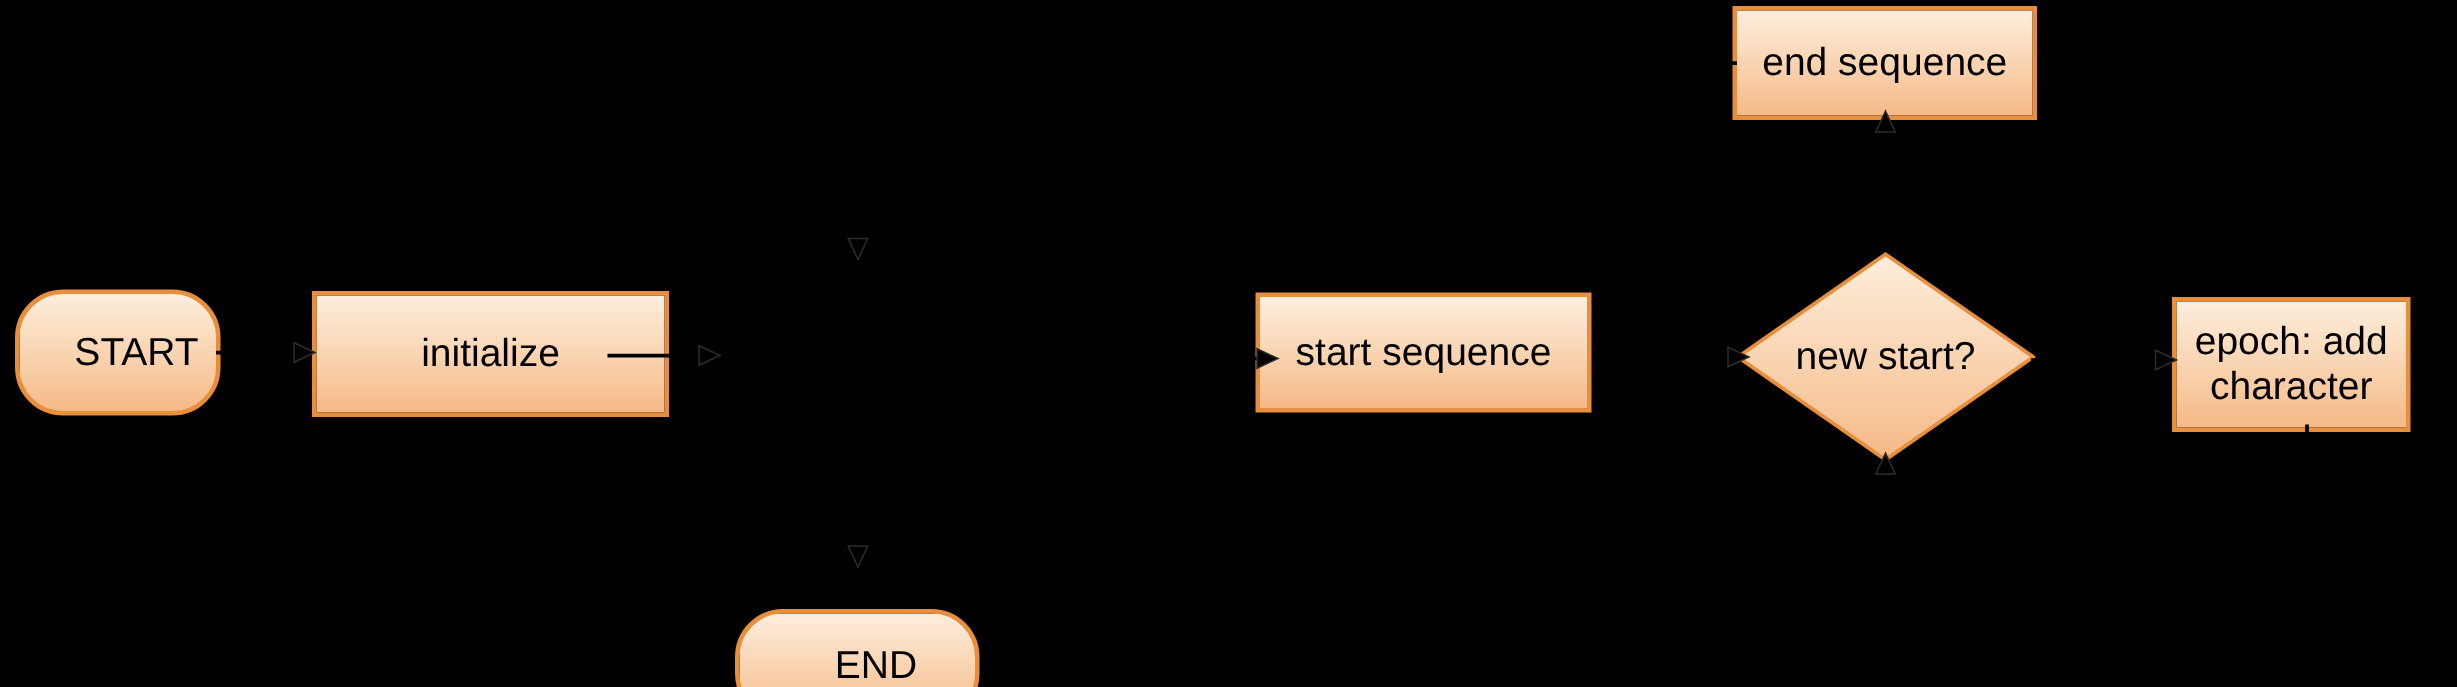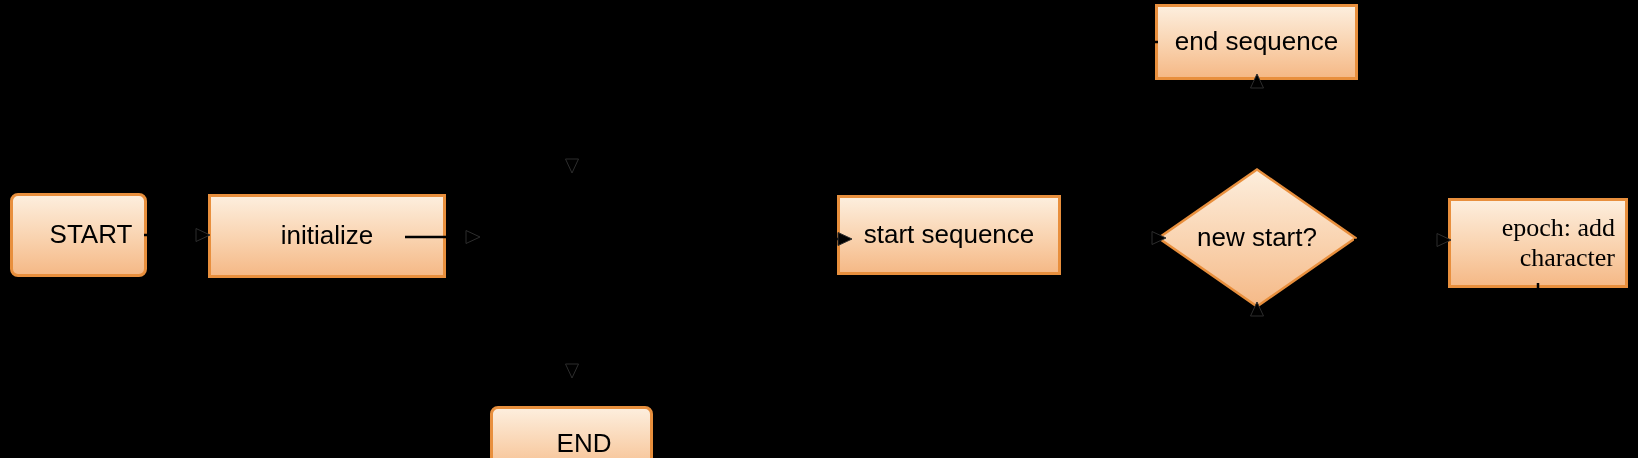--- a/index.html
+++ b/index.html
@@ -17,47 +17,47 @@
   }
   .node {
     position: absolute;
     box-sizing: border-box;
     display: flex;
     align-items: center;
     justify-content: center;
     color: #000000;
     font-size: 26px;
     line-height: 1.15;
-    text-align: right;
+    text-align: center;
   }
   .rect-node, .term-node {
     background: linear-gradient(180deg, #fdeedd 0%, #f9d2ae 55%, #f5b987 100%);
     border: 3px solid #e88f3d;
   }
-  .term-node { border-radius: 8px; padding-left: 25px; }
+  .term-node { border-radius: 32px; padding-left: 25px; }
   .diamond-node { background: transparent; border: none; }
   .diamond-node svg.diamond-shape {
     position: absolute;
     left: 0; top: 0;
     width: 100%; height: 100%;
   }
   .diamond-label {
     position: relative;
     white-space: nowrap;
     z-index: 1;
   }
   
   #node-start        { left: 10px;   top: 193px; width: 137px; height: 84px; }
   #node-initialize   { left: 208px;  top: 194px; width: 238px; height: 84px; }
   #node-new-sequence { left: 472px;  top: 167px; width: 200px; height: 140px; }
   #node-end          { left: 490px;  top: 370px; width: 163px; height: 75px; margin-top: 36px; }
   #node-start-sequence { left: 837px; top: 195px; width: 224px; height: 80px; }
   #node-new-epoch    { left: 1157px; top: 168px; width: 200px; height: 140px; }
   #node-end-sequence { left: 1155px; top: 4px;   width: 203px; height: 76px; }
-  #node-epoch-add-character { left: 1448px; top: 198px; width: 180px; height: 90px; padding: 0 10px; font-family: Liberation Serif, serif; }
+  #node-epoch-add-character { left: 1448px; top: 198px; width: 159px; height: 90px; padding: 0 10px; }
   
   #edges {
     position: absolute;
     left: 0; top: 0;
     width: 1638px; height: 458px;
     pointer-events: none;
     z-index: 5;
   }
   #edges line, #edges polyline {
     stroke: #000000;

